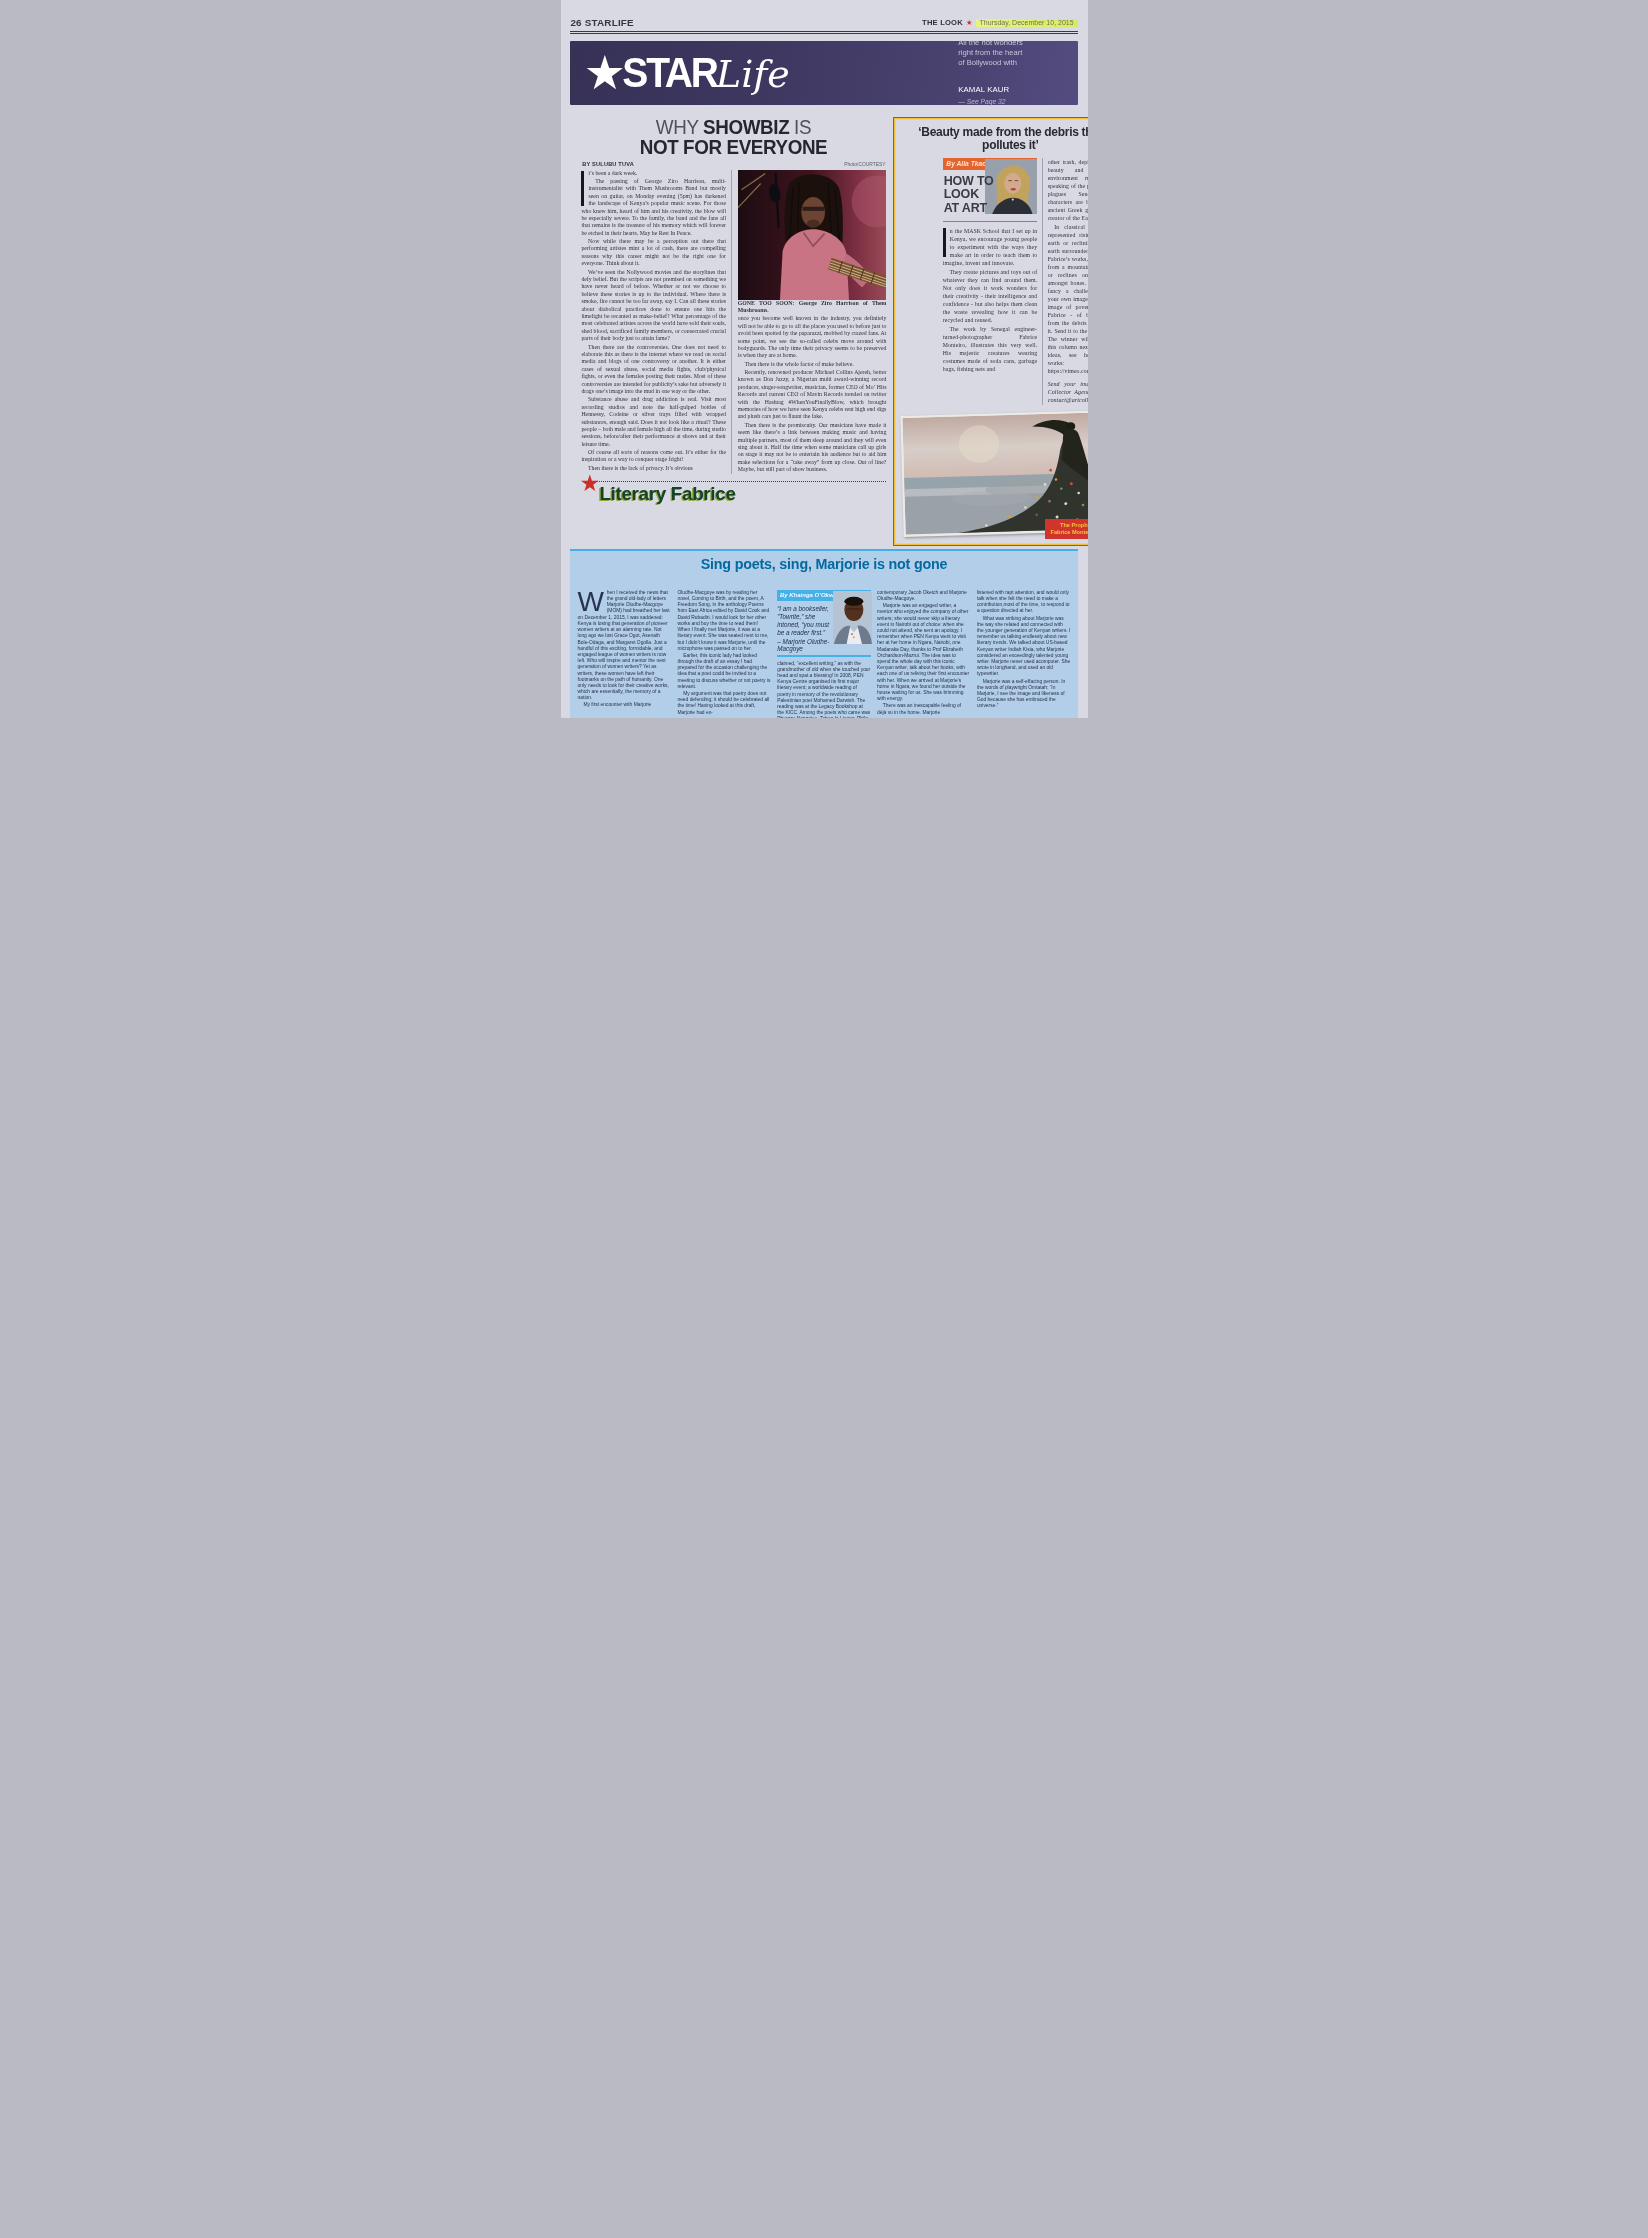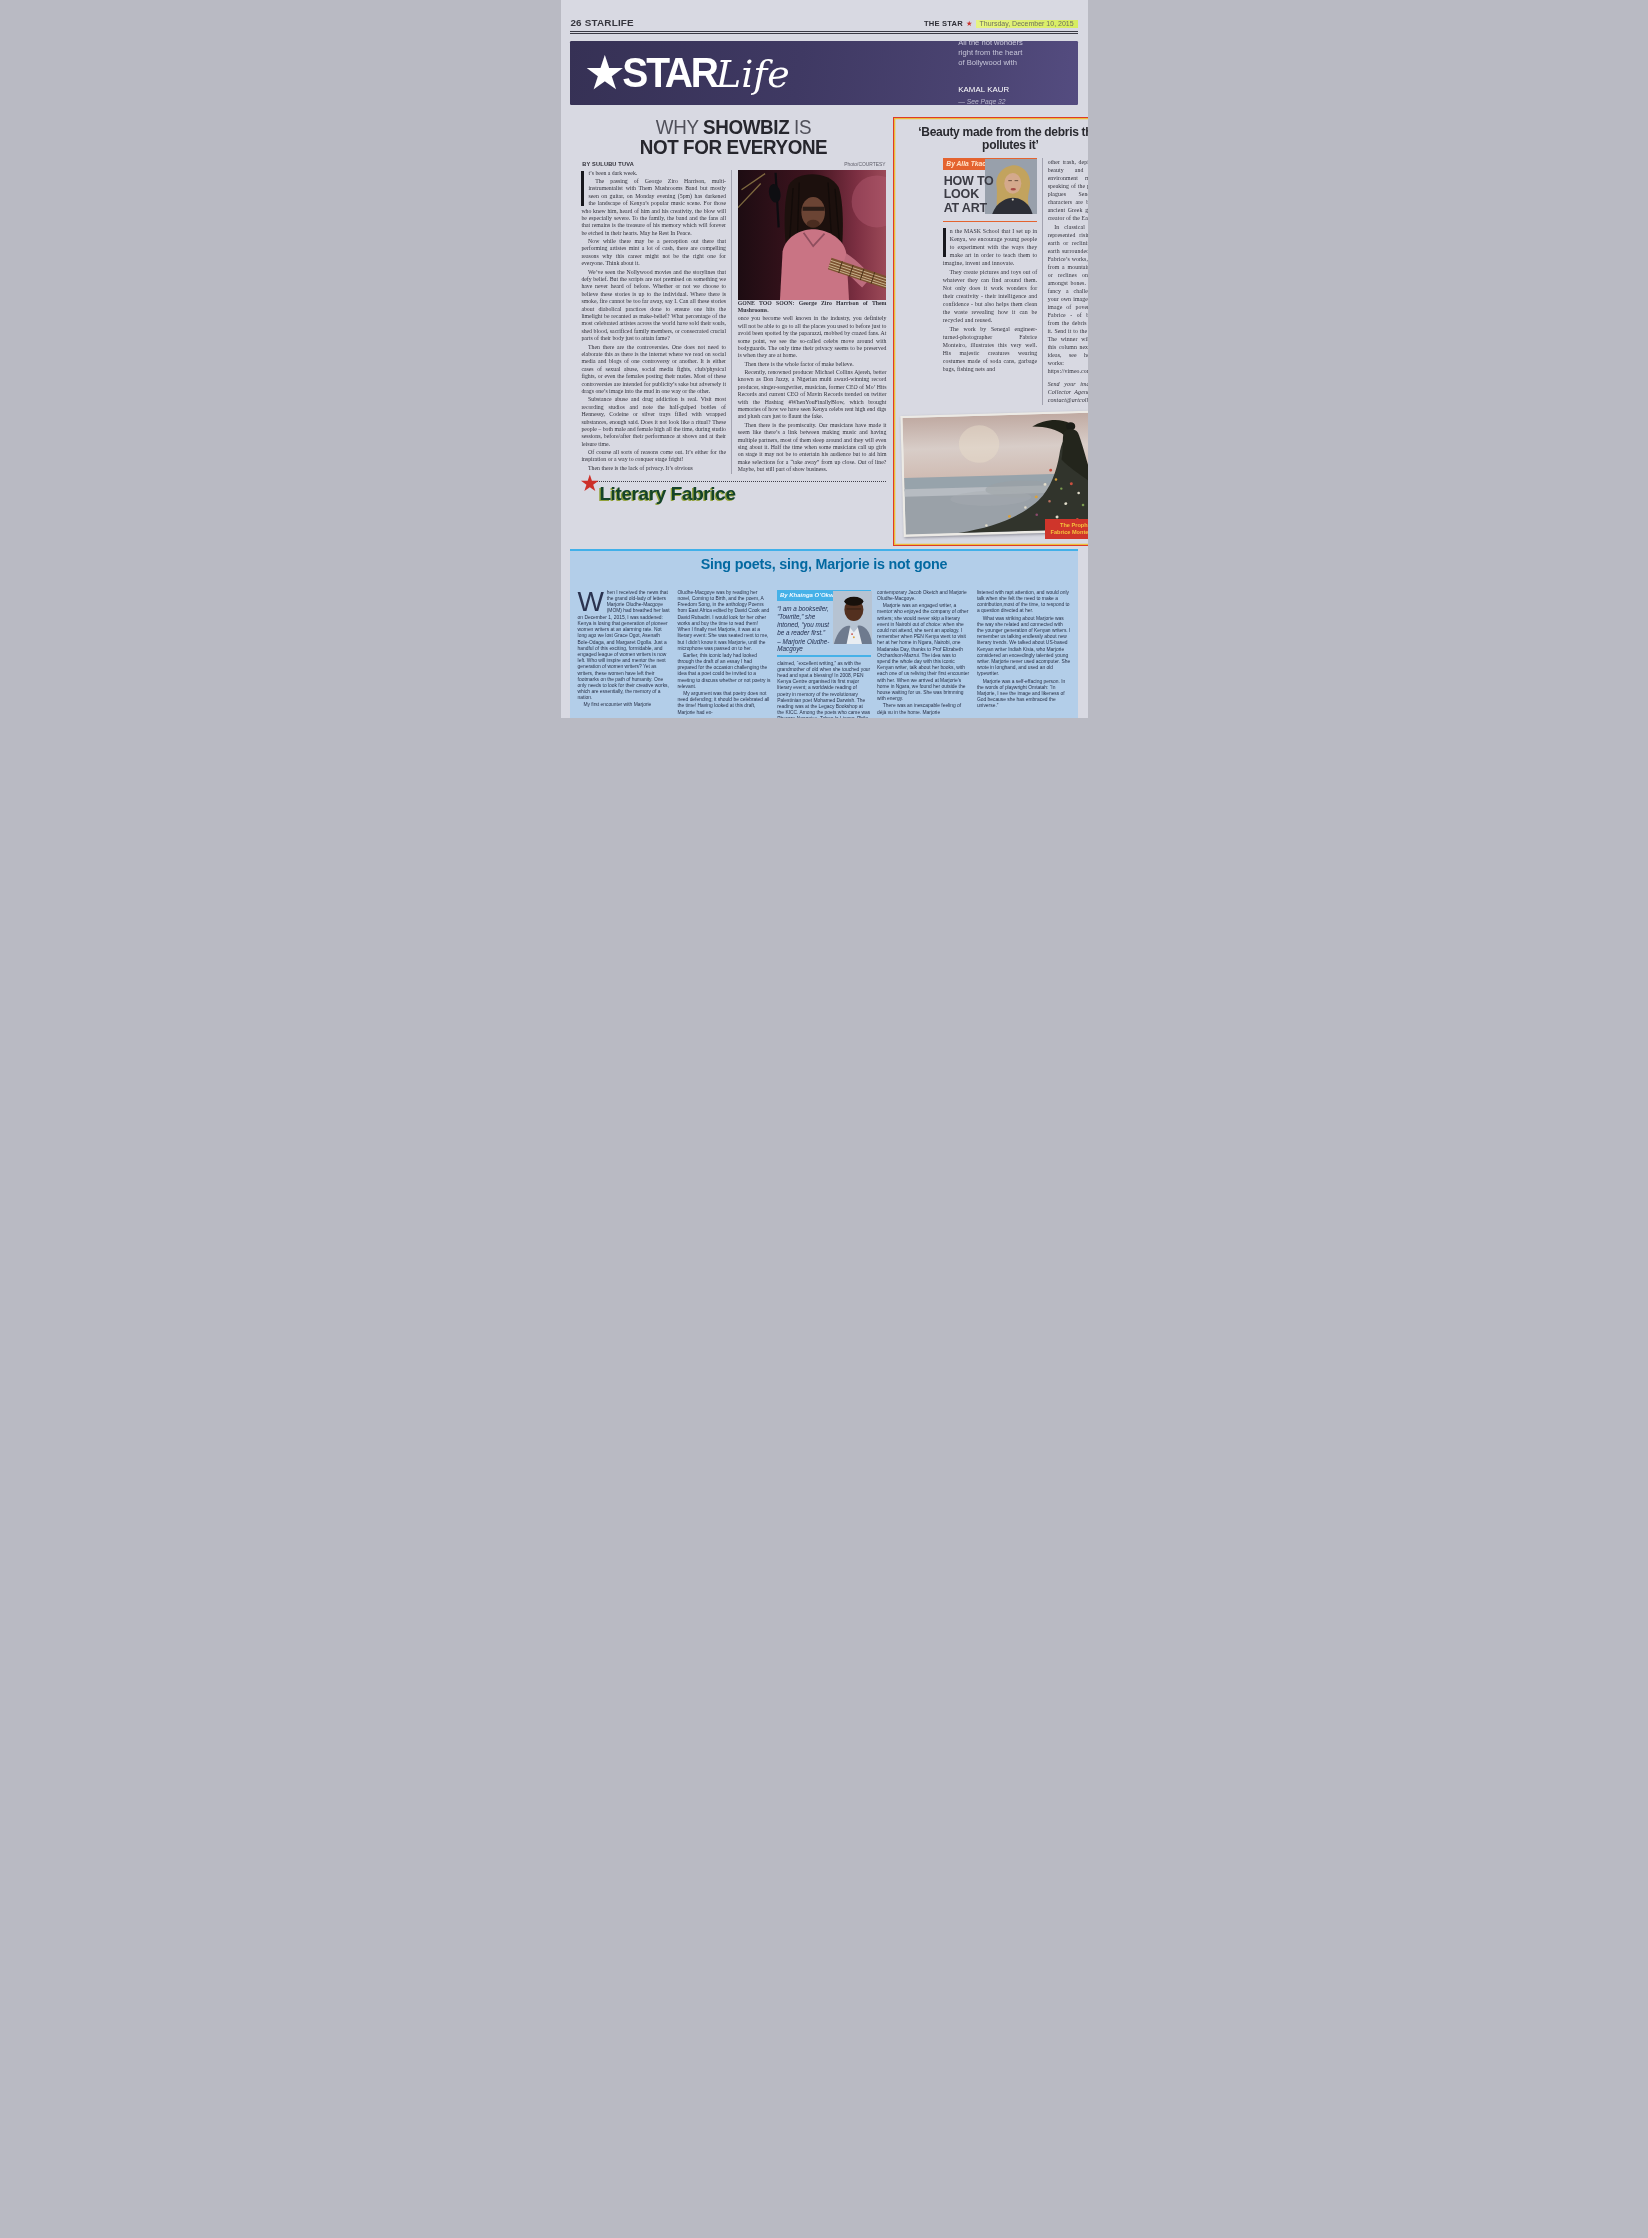--- a/index.html
+++ b/index.html
@@ -3,21 +3,21 @@
 <meta charset="utf-8">
 <style>
   * { box-sizing: border-box; }
   html,body { margin:0; padding:0; background:#b9bac3; }
   .page {
     width:527px; height:718px; margin:0 auto; position:relative; overflow:hidden;
     background:#d8d9e2; font-family:"Liberation Sans", sans-serif; color:#2e2e38;
   }
 
   
-  .topbar { display:flex; justify-content:space-between; align-items:flex-end; padding:17px 9.9px 0; }
+  .topbar { display:flex; justify-content:space-between; align-items:center; padding:17px 9.9px 0; }
   .folio { font-size:9.9px; font-weight:bold; letter-spacing:0.2px; color:#36363e; }
   .brandline { display:flex; align-items:baseline; gap:3.1px; }
   .brand { font-weight:bold; font-size:7.6px; color:#2f2f37; letter-spacing:0.2px; }
   .brand-star { color:#c8332e; font-size:7.2px; }
   .issue-date { background:linear-gradient(90deg,#e6f382,#d6ec5f); color:#6f705d; padding:0.4px 4px 0.9px; font-size:7px; }
   .headrule { margin:2.7px 9.9px 0; border-top:1.8px solid #3a3a44; border-bottom:0.9px solid #3a3a44; height:3.6px; }
 
   
   .masthead { margin:6.3px 9.9px 0; height:64px; border-radius:1.3px; position:relative;
     background:linear-gradient(97deg,#363155 0%,#3f3963 45%,#4a4371 78%,#544c80 100%);
@@ -102,21 +102,21 @@
   .kho-rule { height:1.8px; background:#45b1e8; margin:2.7px 0 4px; }
 </style>
 </head>
 <body>
 
 <div class="page">
 
   <div class="topbar">
     <div class="folio">26 STARLIFE</div>
     <div class="brandline">
-      <span class="brand">THE STAR</span>
+      <span class="brand">THE LOOK</span>
       <span class="brand-star">★</span>
       <span class="issue-date">Thursday, December 10, 2015</span>
     </div>
   </div>
   <div class="headrule"></div>
 
   <div class="masthead">
     <div class="logo">
       <span class="logo-star">★</span>
       <span class="logo-word">STAR</span>

